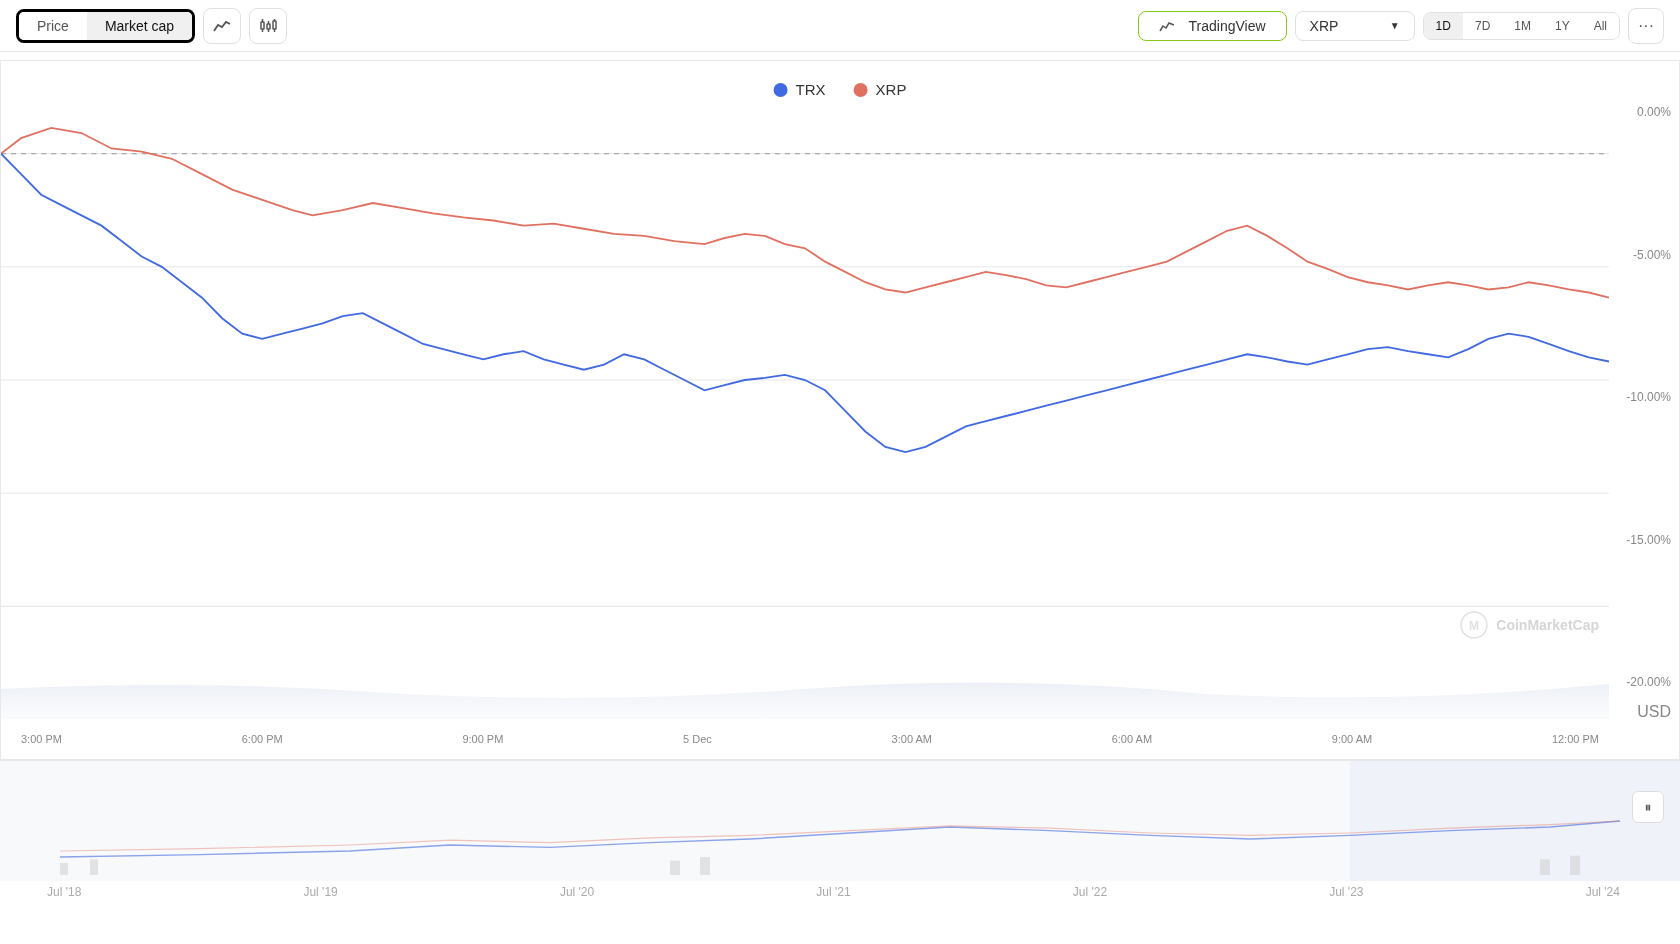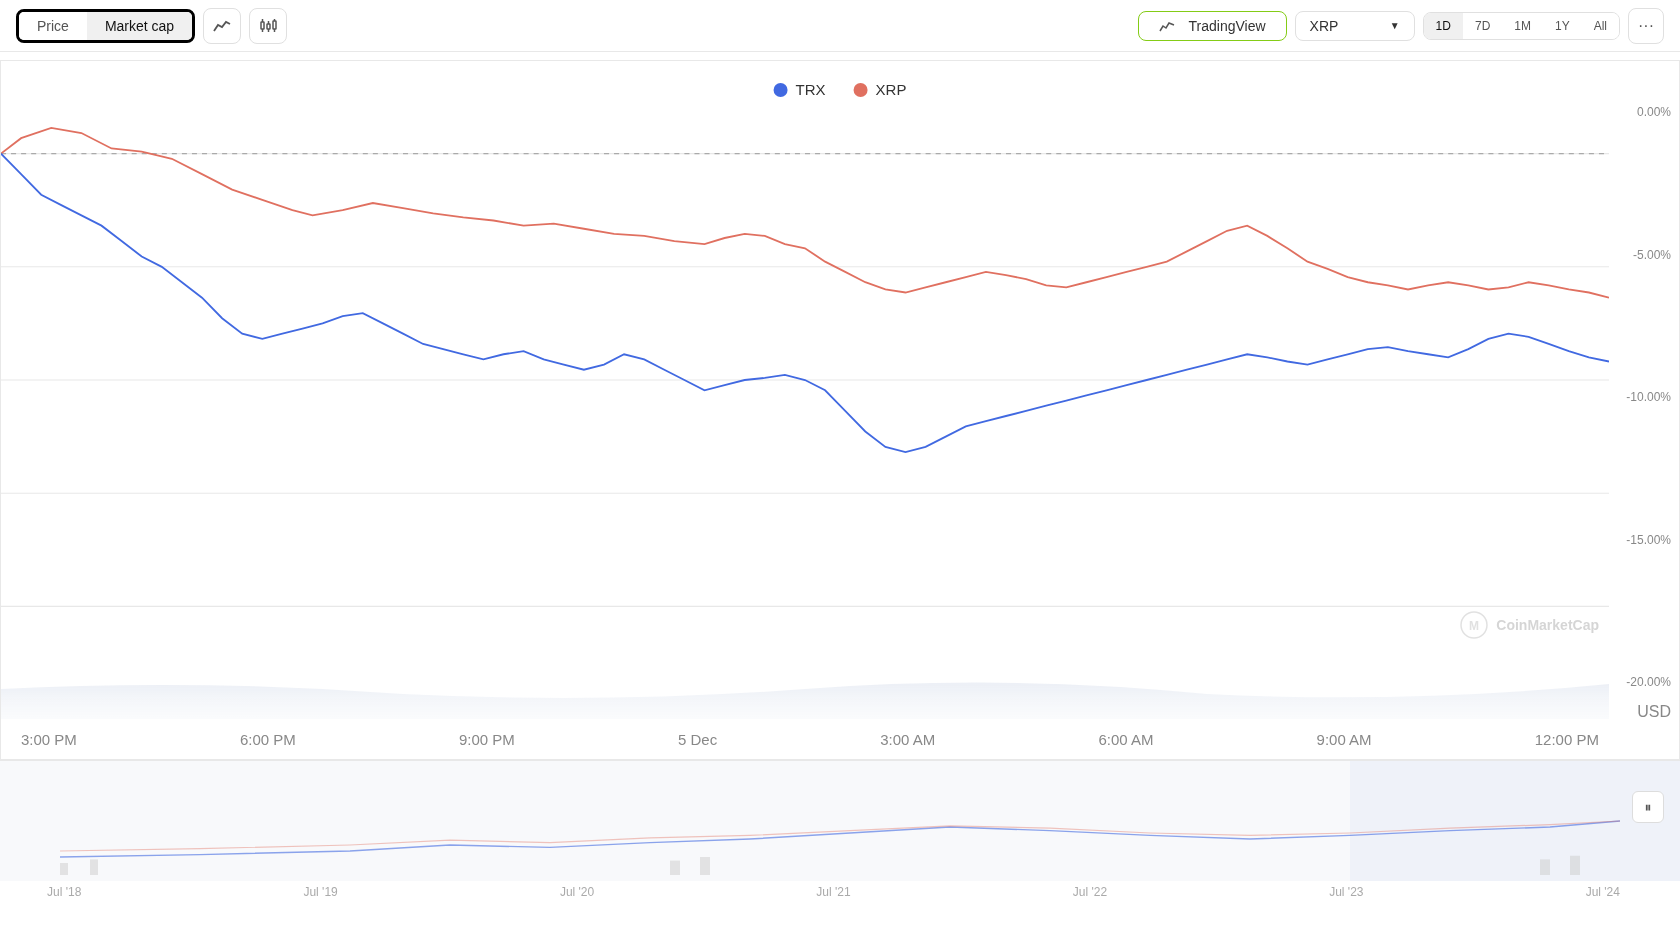--- a/index.html
+++ b/index.html
@@ -164,21 +164,21 @@
     
     .x-axis {
       position: absolute;
       bottom: 0;
       left: 20px;
       right: 80px;
       height: 40px;
       display: flex;
       align-items: center;
       justify-content: space-between;
-      font-size: 15px;
+      font-size: 11px;
       color: #888;
     }
 
     
     .usd-label {
       position: absolute;
       bottom: 38px;
       right: 8px;
       font-size: 16px;
       color: #888;

